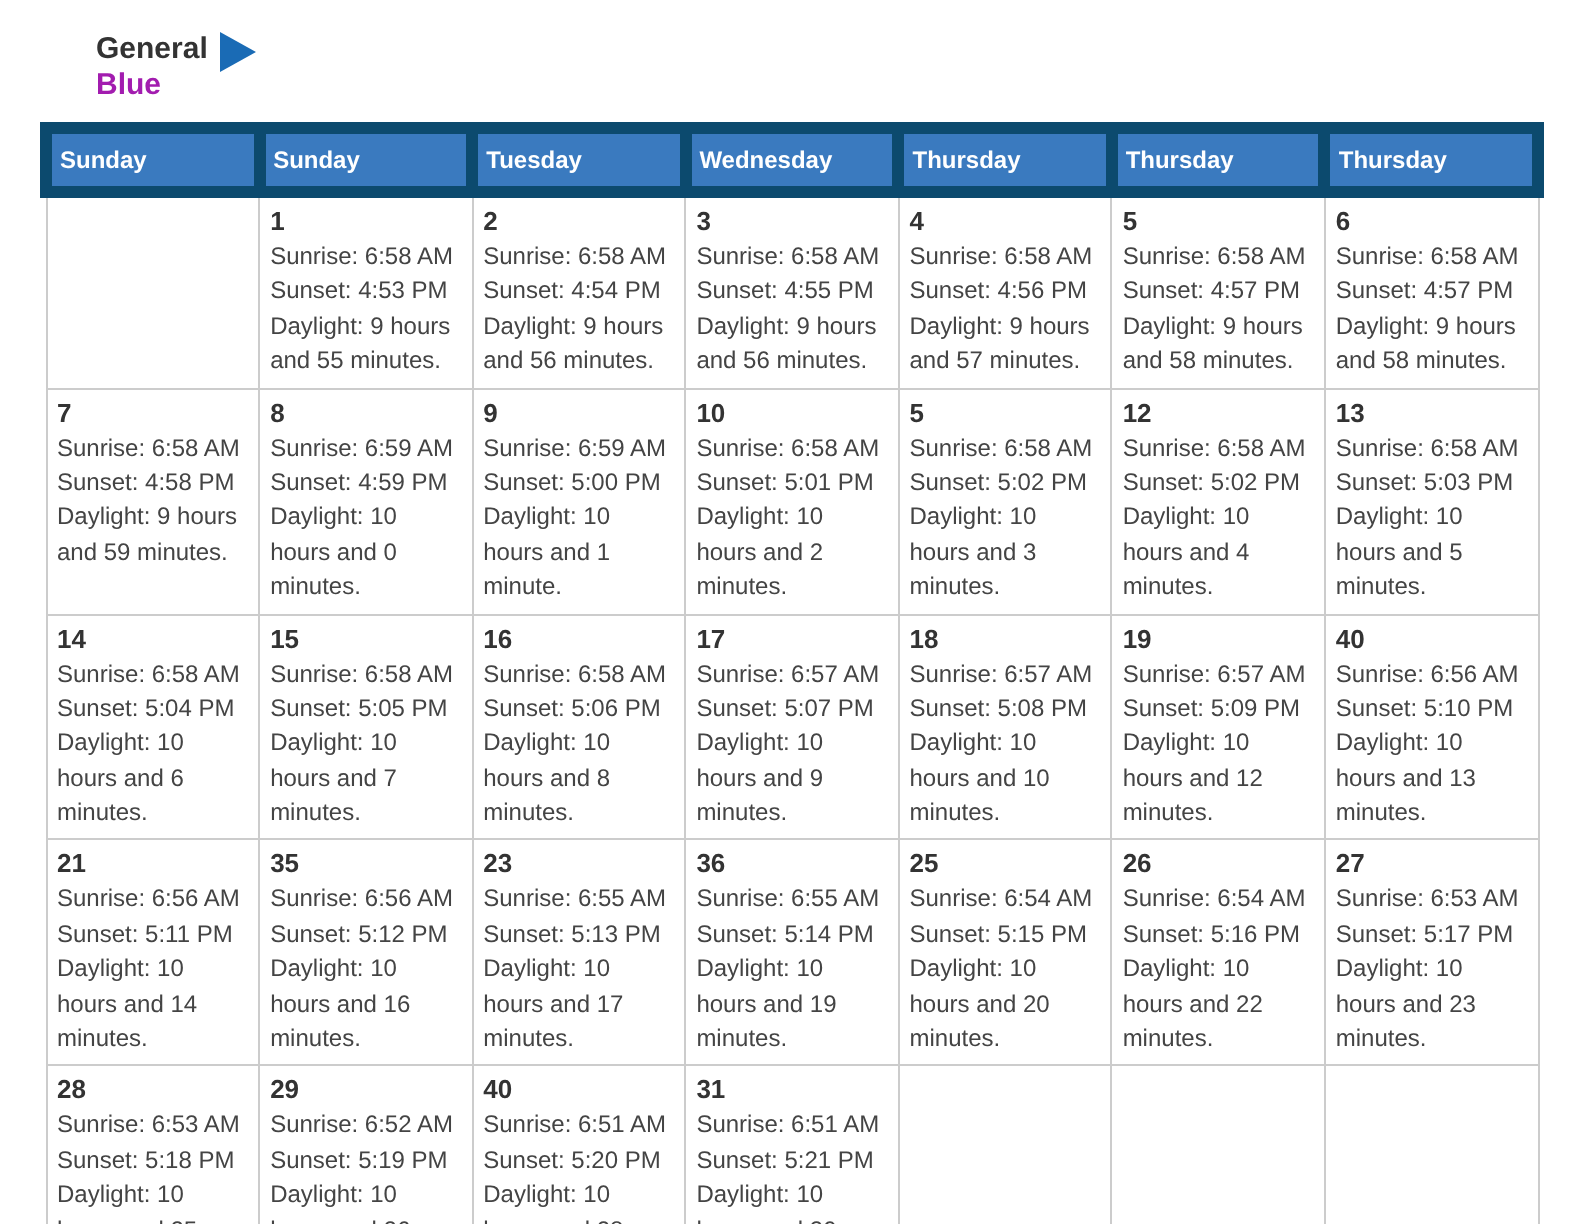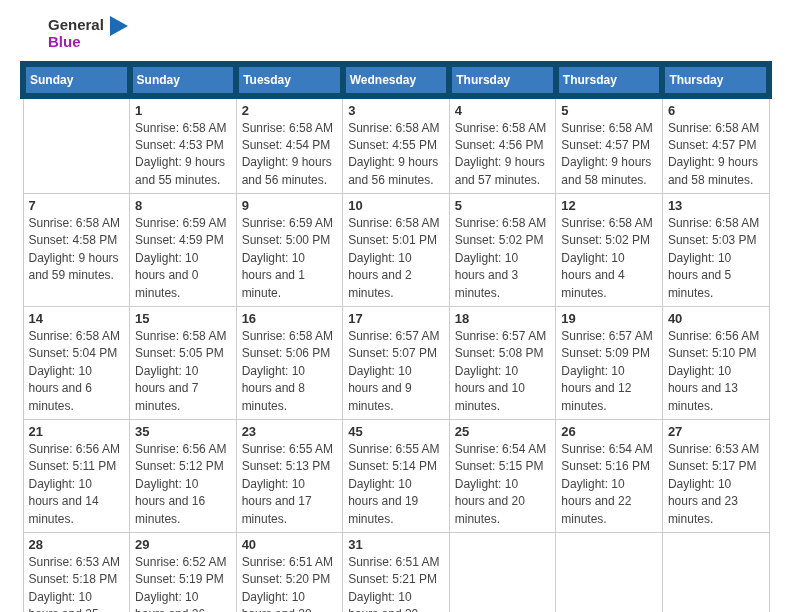--- a/index.html
+++ b/index.html
@@ -202,21 +202,21 @@
         </td>
         <td>
           <div class="day-number">35</div>
           <div class="day-info">Sunrise: 6:56 AM<br>Sunset: 5:12 PM<br>Daylight: 10 hours and 16 minutes.</div>
         </td>
         <td>
           <div class="day-number">23</div>
           <div class="day-info">Sunrise: 6:55 AM<br>Sunset: 5:13 PM<br>Daylight: 10 hours and 17 minutes.</div>
         </td>
         <td>
-          <div class="day-number">45</div>
+          <div class="day-number">36</div>
           <div class="day-info">Sunrise: 6:55 AM<br>Sunset: 5:14 PM<br>Daylight: 10 hours and 19 minutes.</div>
         </td>
         <td>
           <div class="day-number">25</div>
           <div class="day-info">Sunrise: 6:54 AM<br>Sunset: 5:15 PM<br>Daylight: 10 hours and 20 minutes.</div>
         </td>
         <td>
           <div class="day-number">26</div>
           <div class="day-info">Sunrise: 6:54 AM<br>Sunset: 5:16 PM<br>Daylight: 10 hours and 22 minutes.</div>
         </td>

